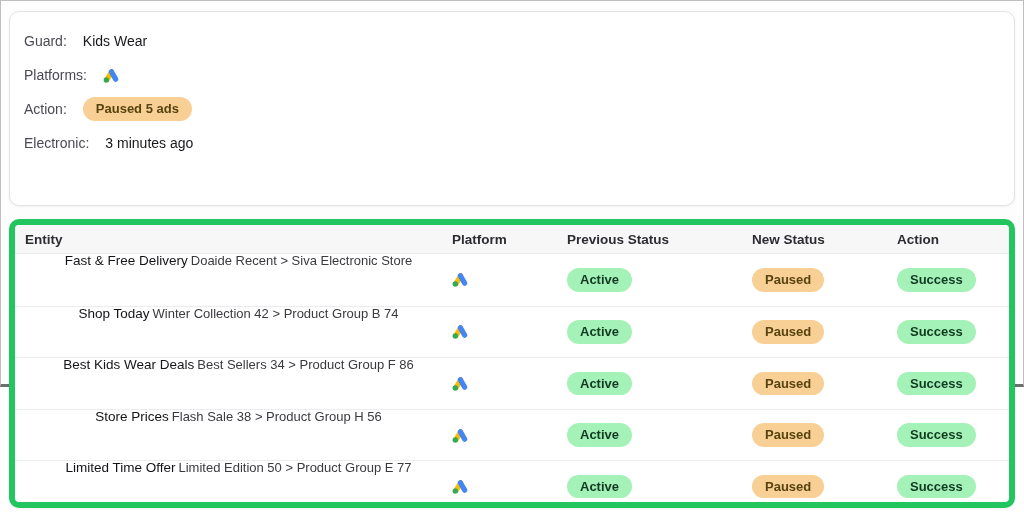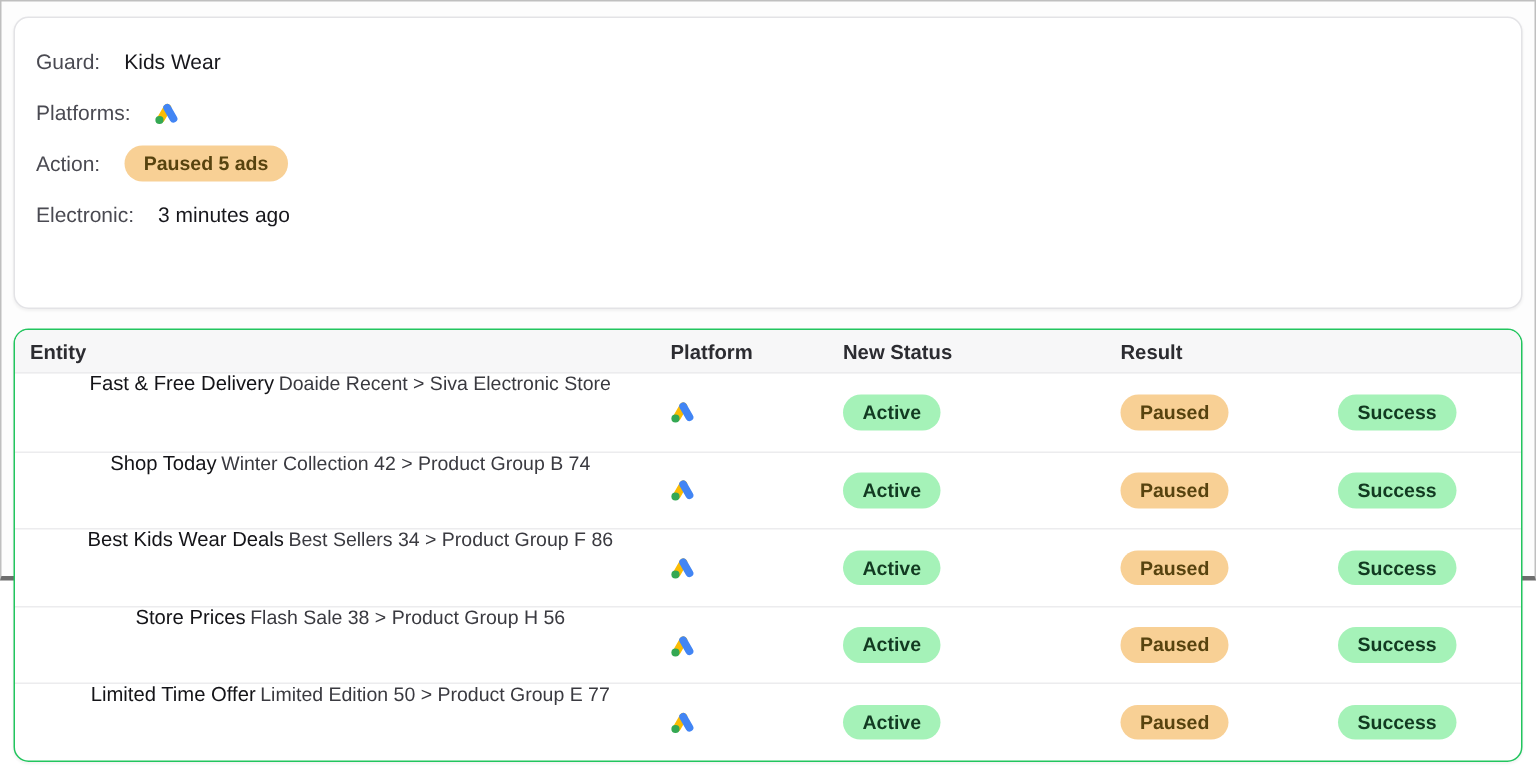--- a/index.html
+++ b/index.html
@@ -49,21 +49,21 @@
     font-size: 13px;
     font-weight: 700;
     line-height: 1.2;
     white-space: nowrap;
   }
   .badge.orange { background: #f8d095; color: #57430f; }
   .badge.green  { background: #a5f2b8; color: #123a21; }
   
   .table {
     background: #ffffff;
-    border: 1px solid #22c55e;
+    border: 6px solid #22c55e;
     border-radius: 10px;
     box-shadow: 0 1px 2px rgba(0,0,0,.05);
     overflow: hidden;
     height: 289px;
   }
   .tr {
     display: grid;
     grid-template-columns: 437px 115px 185px 145px 1fr;
     align-items: stretch;
   }
@@ -120,22 +120,23 @@
     <div class="field">
       <span class="label">Electronic:</span>
       <span class="value">3 minutes ago</span>
     </div>
   </section>
 
   <section class="table">
     <div class="tr thead">
       <div class="th">Entity</div>
       <div class="th">Platform</div>
+      <div class="th">Previous Status</div>
       <div class="th">New Status</div>
-      <div class="th">Result</div>
+      <div class="th">Action</div>
     </div>
 
     <div class="tr row">
       <div class="td entity">
         <span class="entity-title">Fast &amp; Free Delivery</span>
         <span class="entity-path">Doaide Recent &gt; Siva Electronic Store</span>
       </div>
       <div class="td">
         <span class="ads-icon">
           <svg width="17" height="15" viewBox="0 0 24 22" aria-hidden="true">

